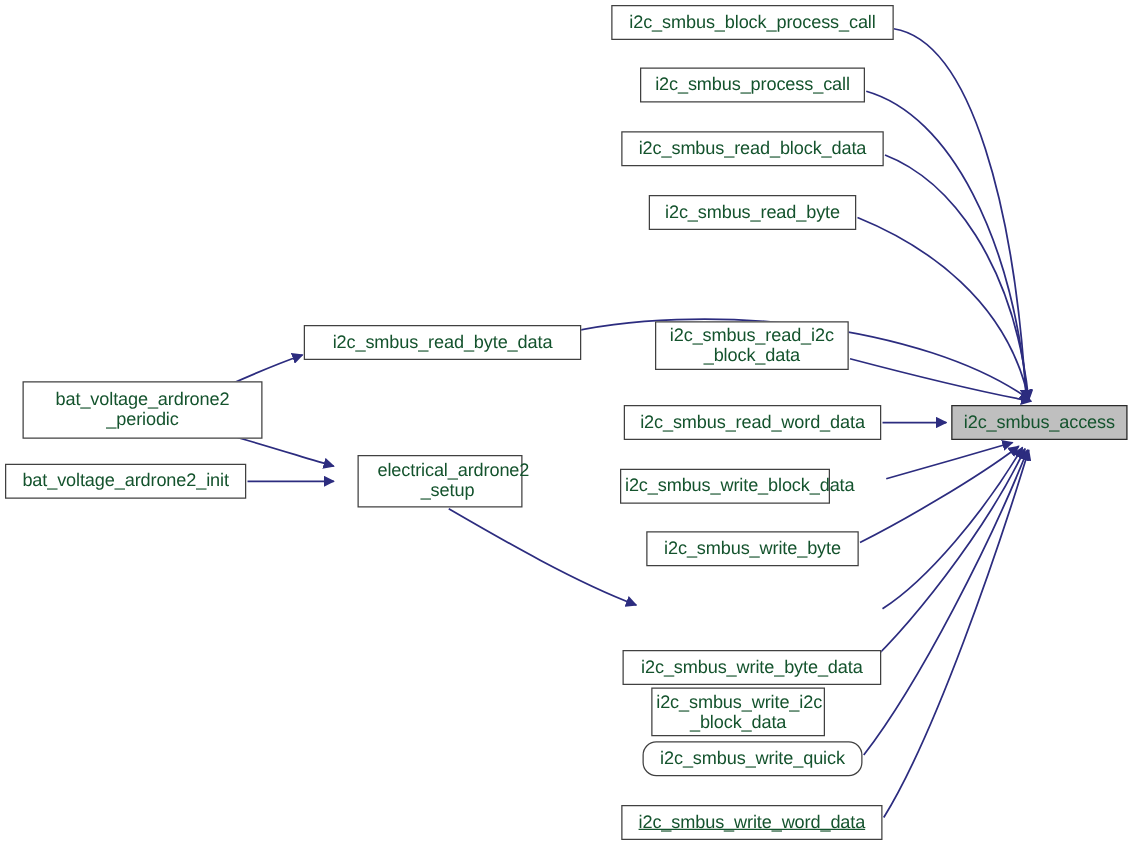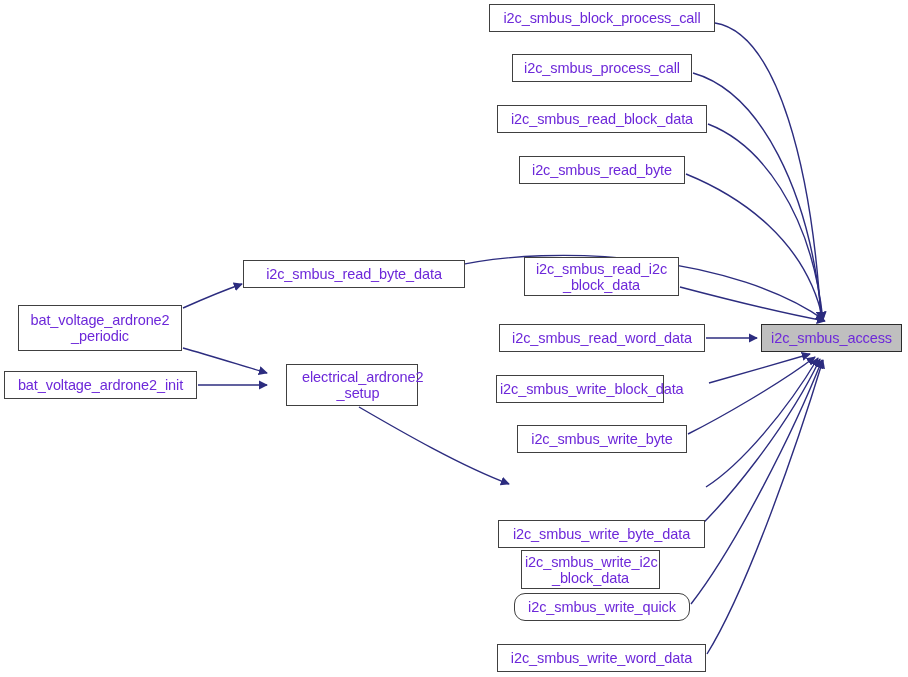--- a/index.html
+++ b/index.html
@@ -24,21 +24,21 @@
     top: 0;
     width: 908px;
     height: 677px;
     pointer-events: none;
   }
   .node {
     position: absolute;
     box-sizing: border-box;
     border: 1px solid #404040;
     background: #ffffff;
-    color: #6d28d9;
+    color: #14532d;
     font-size: 14.5px;
     line-height: 16px;
     display: flex;
     align-items: center;
     justify-content: center;
     text-align: center;
     white-space: pre-line;
     letter-spacing: -0.1px;
   }
   .node.highlight {
@@ -92,22 +92,22 @@
       <div class="node" style="left: 243px; top: 260px; width: 222px; height: 28px;"><span class="node-label">i2c_smbus_read_byte_data</span></div>
       <div class="node" style="left: 524px; top: 257px; width: 155px; height: 39px;"><span class="node-label">i2c_smbus_read_i2c
 _block_data</span></div>
       <div class="node" style="left: 499px; top: 324px; width: 206px; height: 28px;"><span class="node-label">i2c_smbus_read_word_data</span></div>
       <div class="node" style="left: 496px; top: 375px; width: 168px; height: 28px;"><span class="node-label">i2c_smbus_write_block_data</span></div>
       <div class="node" style="left: 517px; top: 425px; width: 170px; height: 28px;"><span class="node-label">i2c_smbus_write_byte</span></div>
       <div class="node" style="left: 498px; top: 476px; width: 207px; height: 28px; margin-top: 44px;"><span class="node-label">i2c_smbus_write_byte_data</span></div>
       <div class="node" style="left: 521px; top: 550px; width: 139px; height: 39px;"><span class="node-label">i2c_smbus_write_i2c
 _block_data</span></div>
       <div class="node" style="left: 514px; top: 593px; width: 176px; height: 28px; border-radius: 11px;"><span class="node-label">i2c_smbus_write_quick</span></div>
-      <div class="node" style="left: 497px; top: 644px; width: 209px; height: 28px;"><span class="node-label">i2c_smbus_write_word_data</span></div>
+      <div class="node" style="left: 497px; top: 644px; width: 209px; height: 28px; text-decoration: underline;"><span class="node-label">i2c_smbus_write_word_data</span></div>
       <div class="node highlight" style="left: 761px; top: 324px; width: 141px; height: 28px;"><span class="node-label">i2c_smbus_access</span></div>
-      <div class="node" style="left: 18px; top: 305px; width: 164px; height: 46px;"><span class="node-label">bat_voltage_ardrone2
+      <div class="node" style="left: 18px; top: 305px; width: 192px; height: 46px;"><span class="node-label">bat_voltage_ardrone2
 _periodic</span></div>
       <div class="node" style="left: 4px; top: 371px; width: 193px; height: 28px;"><span class="node-label">bat_voltage_ardrone2_init</span></div>
       <div class="node" style="left: 286px; top: 364px; width: 132px; height: 42px; padding-left: 12px;"><span class="node-label">electrical_ardrone2
 _setup</span></div>
     </div>
 
 </div>
 
 </body></html>

